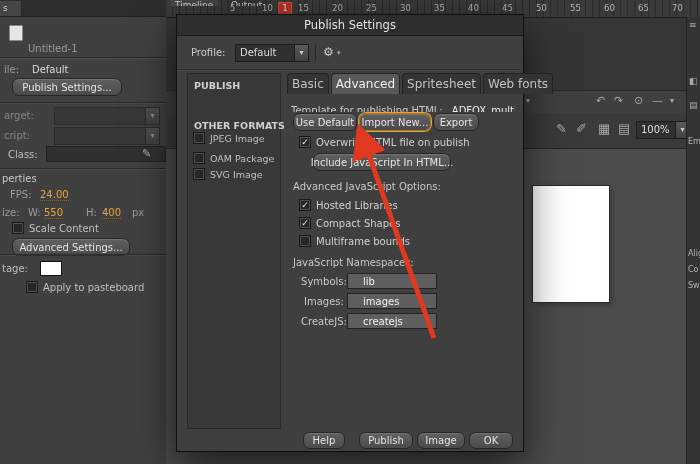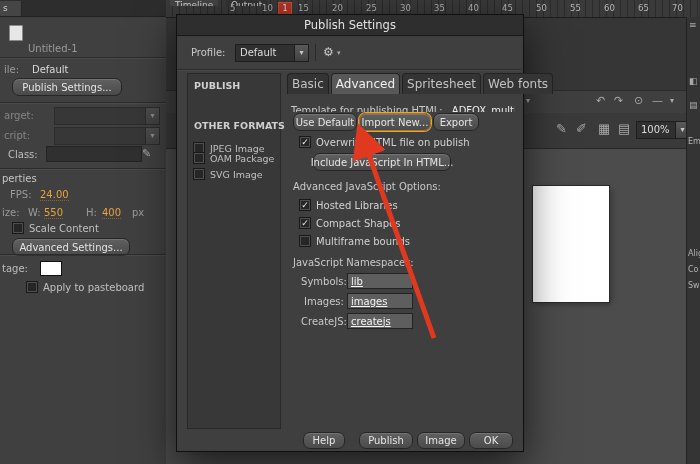--- a/index.html
+++ b/index.html
@@ -20,21 +20,21 @@
   .cb{flex:0 0 auto;width:10px;height:10px;background:#262626;border:1px solid #191919;
       box-shadow:inset 0 0 0 1px #4e4e4e;}
   .cb.on::after{content:"✓";display:block;color:#ececec;font-size:9px;line-height:10px;text-align:center;}
   .row{display:flex;align-items:center;gap:5px;}
   .itxt{font-size:9.5px;color:#c0c0c0;white-space:nowrap;}
   .dd{display:flex;align-items:stretch;background:#303030;border:1px solid #1d1d1d;height:16px;}
   .ddval{flex:1;font-size:10px;color:#dddddd;line-height:15px;padding:0 4px;overflow:hidden;white-space:nowrap;}
   .ddarr{width:13px;background:linear-gradient(#5a5a5a,#414141);border-left:1px solid #1d1d1d;
          color:#c9c9c9;font-size:8px;line-height:15px;text-align:center;}
   .field{background:#5e5e5e;border:1px solid #232323;color:#f3f3f3;font-size:10px;height:14px;
-         padding:0 3px;font-family:inherit;box-sizing:content-box;text-decoration:underline;}
+         padding:0 15px;font-family:inherit;box-sizing:content-box;}
   .icon{color:#a8a8a8;font-size:11px;line-height:1;}
   
   .panel-left{left:0;top:0;width:166px;height:464px;background:#404040;border-right:1px solid #232323;}
   .panel-hdr{left:0;top:0;width:166px;height:16px;background:#2d2d2d;border-bottom:1px solid #212121;}
   .panel-tab{left:0;top:1px;width:18px;height:15px;background:#454545;border-right:1px solid #262626;
              font-size:9px;color:#cfcfcf;padding-left:3px;line-height:15px;}
   .docicon{width:12px;height:14px;background:#e7e7e7;border:1px solid #8a8a8a;border-radius:1px;}
   
   .workspace{left:166px;top:0;width:534px;height:464px;background:#363636;}
   .ruler{left:0;top:0;width:534px;height:17px;background:#343434;border-bottom:1px solid #1f1f1f;
@@ -203,21 +203,21 @@
     </div>
     <div class="abs" style="left:138px;top:29px;width:1px;height:17px;background:#2a2a2a"></div>
     <span class="abs icon" style="left:146px;top:31px;font-size:12px;color:#c8c8c8">⚙</span>
     <span class="abs icon" style="left:160px;top:35px;font-size:7px">▾</span>
 
     <div class="abs sep" style="left:0;top:54px;width:344px"></div>
 
     <div class="abs list">
       <div class="listhdr" style="top:6px">PUBLISH</div>
       <div class="listhdr" style="top:46px">OTHER FORMATS</div>
-      <div class="abs row" style="left:5px;top:68px">
+      <div class="abs row" style="left:5px;top:58px">
         <span class="cb"></span>
         <span class="itxt">JPEG Image</span>
       </div>
       <div class="abs row" style="left:5px;top:78px">
         <span class="cb"></span>
         <span class="itxt">OAM Package</span>
       </div>
       <div class="abs row" style="left:5px;top:94px">
         <span class="cb"></span>
         <span class="itxt">SVG Image</span>

